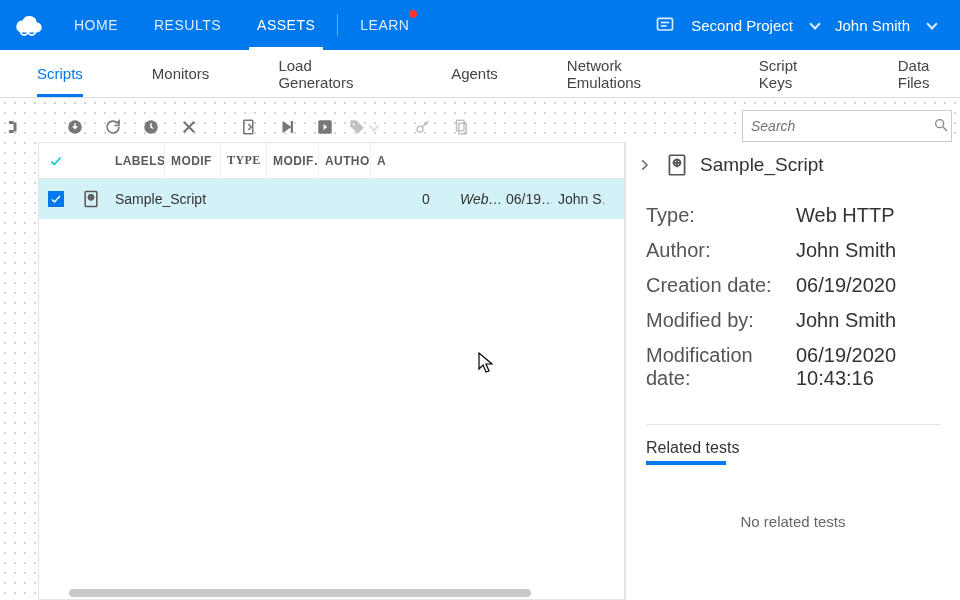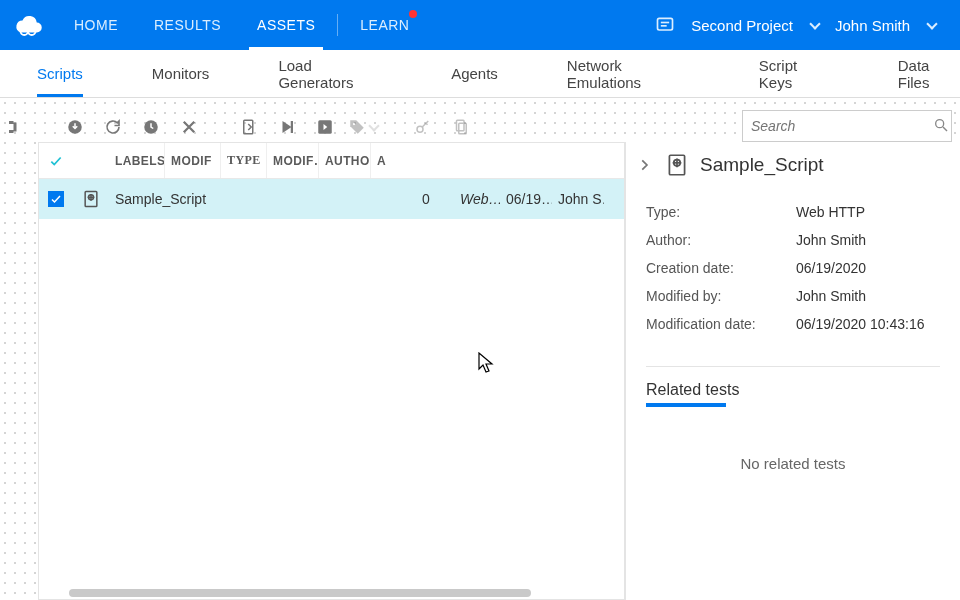--- a/index.html
+++ b/index.html
@@ -82,21 +82,21 @@
 
   .hscroll { margin-top:auto; height:10px; background:#fff; position:relative; padding:0 30px 2px; }
   .hscroll .thumb { height:8px; background:#c9c9c9; border-radius:4px; width:88%; }
 
   
   .details { width:335px; background:#fff; border-left:1px solid #e4e4e4; display:flex; flex-direction:column; }
   .d-header { display:flex; align-items:center; gap:10px; padding:10px 14px 16px 8px; }
   .collapse { width:20px; height:20px; display:flex; align-items:center; justify-content:center; cursor:pointer; color:#777; }
   .d-title { font-size:19px; color:#333; }
   .d-body { padding: 4px 20px; }
-  .kv { display:flex; padding:6px 0; font-size:14px; }
+  .kv { display:flex; padding:6px 0; font-size:20px; }
   .kv .k { width:150px; color:#555; }
   .kv .v { flex:1; color:#333; }
   .d-sep { border-top:1px solid #e4e4e4; margin: 24px 20px 14px; }
   .related-h { font-size:16px; padding:0 20px 6px; color:#333; position:relative; }
   .related-h::after { content:""; position:absolute; left:20px; bottom:-2px; width:80px; height:4px; background:#0079ef; }
   .nodata { text-align:center; color:#666; padding:50px 0; font-size:15px; }
 
   .cursor { position:absolute; left:478px; top:254px; pointer-events:none; }
 
 </style>

